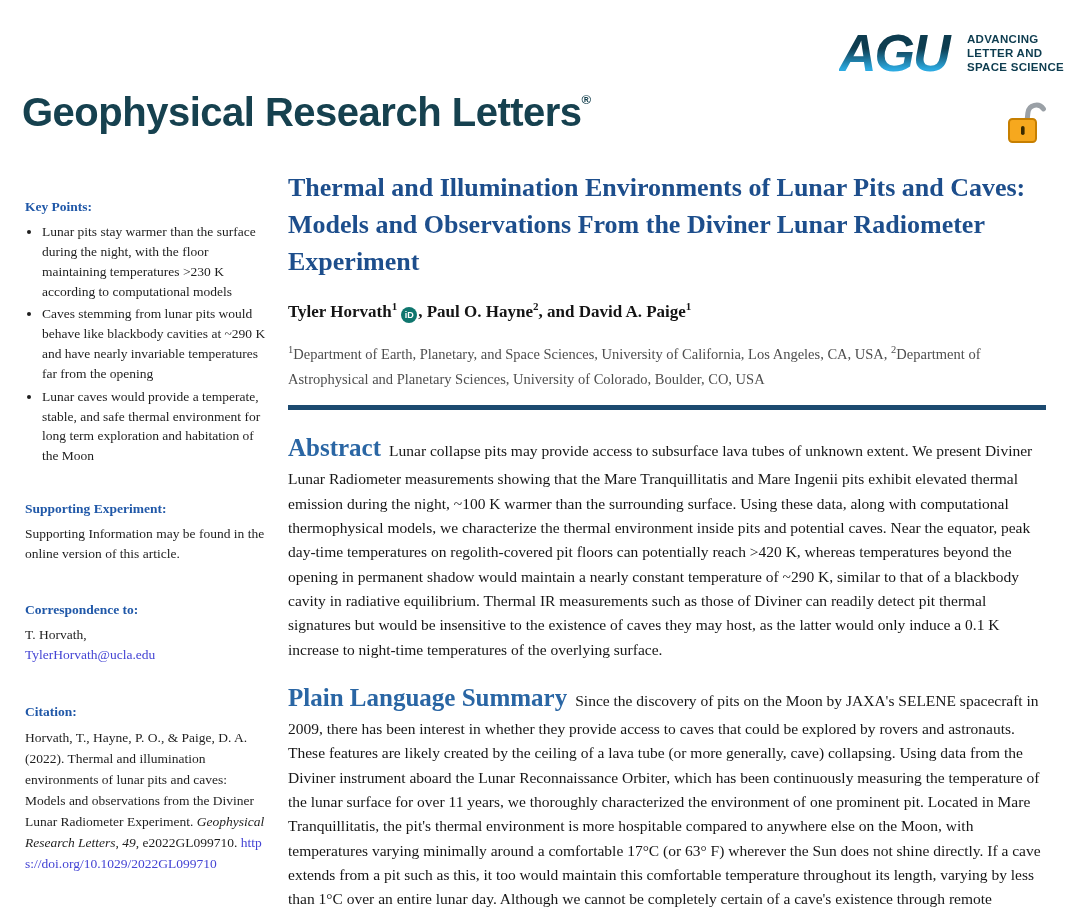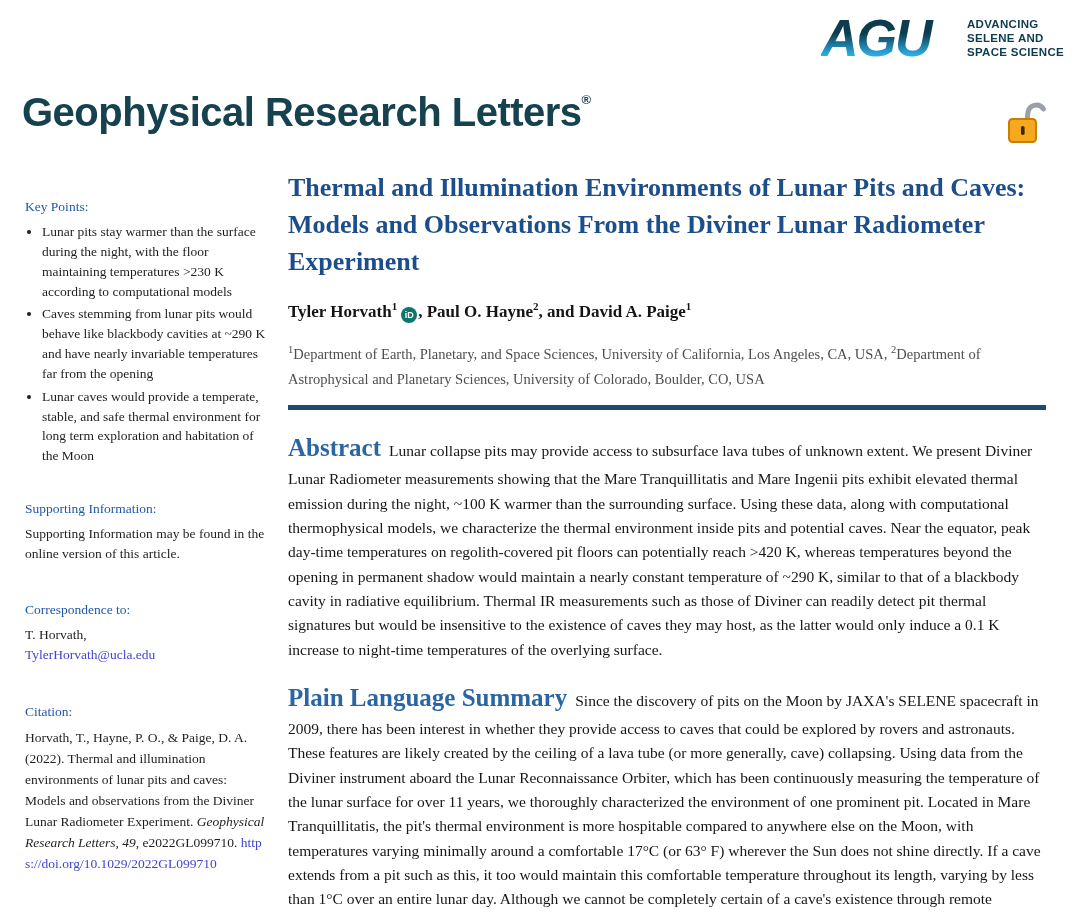--- a/index.html
+++ b/index.html
@@ -1,38 +1,38 @@
 <!DOCTYPE html>
 <html><head>
 <meta charset="utf-8">
 <style>
   html,body{margin:0;padding:0;background:#ffffff;}
   body{width:1080px;height:915px;overflow:hidden;font-family:"Liberation Serif",serif;-webkit-font-smoothing:antialiased;}
 
   
   .masthead{position:relative;height:78px;}
-  .agu-logo{position:absolute;top:10px;right:16px;display:flex;align-items:center;gap:18px;}
+  .agu-logo{position:absolute;top:25px;right:16px;display:flex;align-items:center;gap:0;}
   .agu-tagline{display:flex;flex-direction:column;font-family:"Liberation Sans",sans-serif;
     font-weight:bold;font-size:11.5px;color:#0d3c4f;line-height:1.22;letter-spacing:.3px;}
 
   .title-row{display:flex;align-items:flex-start;padding:0 28px 0 22px;margin-top:12px;gap:43px;}
   .journal-name{margin:0;font-family:"Liberation Sans",sans-serif;font-weight:bold;
     font-size:40px;color:#16414f;letter-spacing:-0.5px;}
   .journal-name sup{font-size:13px;vertical-align:22px;}
   .lock-wrap{margin-left:auto;margin-top:10px;padding-right:6px;}
 
   
   .columns{display:flex;gap:22px;padding:16px 34px 0 25px;}
   .left-col{flex:0 0 241px;width:241px;}
   .right-col{flex:1;min-width:0;}
 
   
   .article-type{font-size:17.5px;font-weight:bold;color:#2058a8;letter-spacing:.2px;}
   .doi{font-size:15px;color:#8f8f8f;margin-top:5px;}
-  .side-label{font-size:13.5px;font-weight:normal;color:#2058a8;}
+  .side-label{font-size:13.5px;font-weight:bold;color:#2058a8;}
   .mt-kp{margin-top:31px;}
   .mt-si{margin-top:35px;}
   .mt-corr{margin-top:37px;}
   .mt-cite{margin-top:39px;}
   .kp-list{margin:7px 0 0;padding-left:17px;}
   .kp-list li{font-size:13.5px;line-height:1.47;color:#1e1e1e;margin-bottom:3px;}
   .side-text{font-size:13.5px;line-height:1.5;color:#1e1e1e;margin-top:7px;}
   .email-link{color:#4444d4;text-decoration:none;text-align:right;}
   .cite-text{font-size:13.5px;line-height:1.55;color:#1e1e1e;margin-top:8px;}
   .cite-link{color:#4444d4;text-decoration:none;word-break:break-all;}
@@ -61,21 +61,21 @@
         <defs>
           <linearGradient id="aguGrad" x1="0" y1="0" x2="0" y2="1">
             <stop offset="0.42" stop-color="#0d3c4f"></stop>
             <stop offset="0.78" stop-color="#2caae1"></stop>
           </linearGradient>
         </defs>
         <text x="0" y="46" font-family="Liberation Sans, sans-serif" font-size="52" font-weight="bold" font-style="italic" letter-spacing="-2" fill="url(#aguGrad)">AGU</text>
       </svg>
       <span class="agu-tagline">
         <span>ADVANCING</span>
-        <span>SELENE AND</span>
+        <span>LETTER AND</span>
         <span>SPACE SCIENCE</span>
       </span>
     </div>
   </header>
 
   <div class="title-row">
     <h1 class="journal-name"><span>Geophysical Research Letters</span><sup>®</sup></h1>
     <div class="lock-wrap">
       <svg width="42" height="48" viewBox="0 0 42 48">
         <path d="M24 21 v-8 a8.5 8.5 0 0 1 15 -5.5" fill="none" stroke="#9aa0a6" stroke-width="5" stroke-linecap="round" transform="rotate(6 26 12)"></path>
@@ -89,21 +89,21 @@
 
     <aside class="left-col">
 
       <div class="side-label mt-kp">Key Points:</div>
       <ul class="kp-list">
         <li>Lunar pits stay warmer than the surface during the night, with the floor maintaining temperatures &gt;230 K according to computational models</li>
         <li>Caves stemming from lunar pits would behave like blackbody cavities at ~290 K and have nearly invariable temperatures far from the opening</li>
         <li>Lunar caves would provide a temperate, stable, and safe thermal environment for long term exploration and habitation of the Moon</li>
       </ul>
 
-      <div class="side-label mt-si">Supporting Information:</div>
+      <div class="side-label mt-si">Supporting Experiment:</div>
       <div class="side-text">Supporting Information may be found in the online version of this article.</div>
 
       <div class="side-label mt-corr">Correspondence to:</div>
       <div class="side-text">
         <span>T. Horvath,</span><br>
         <a href="#" class="email-link">TylerHorvath@ucla.edu</a>
       </div>
 
       <div class="side-label mt-cite">Citation:</div>
       <div class="cite-text">

